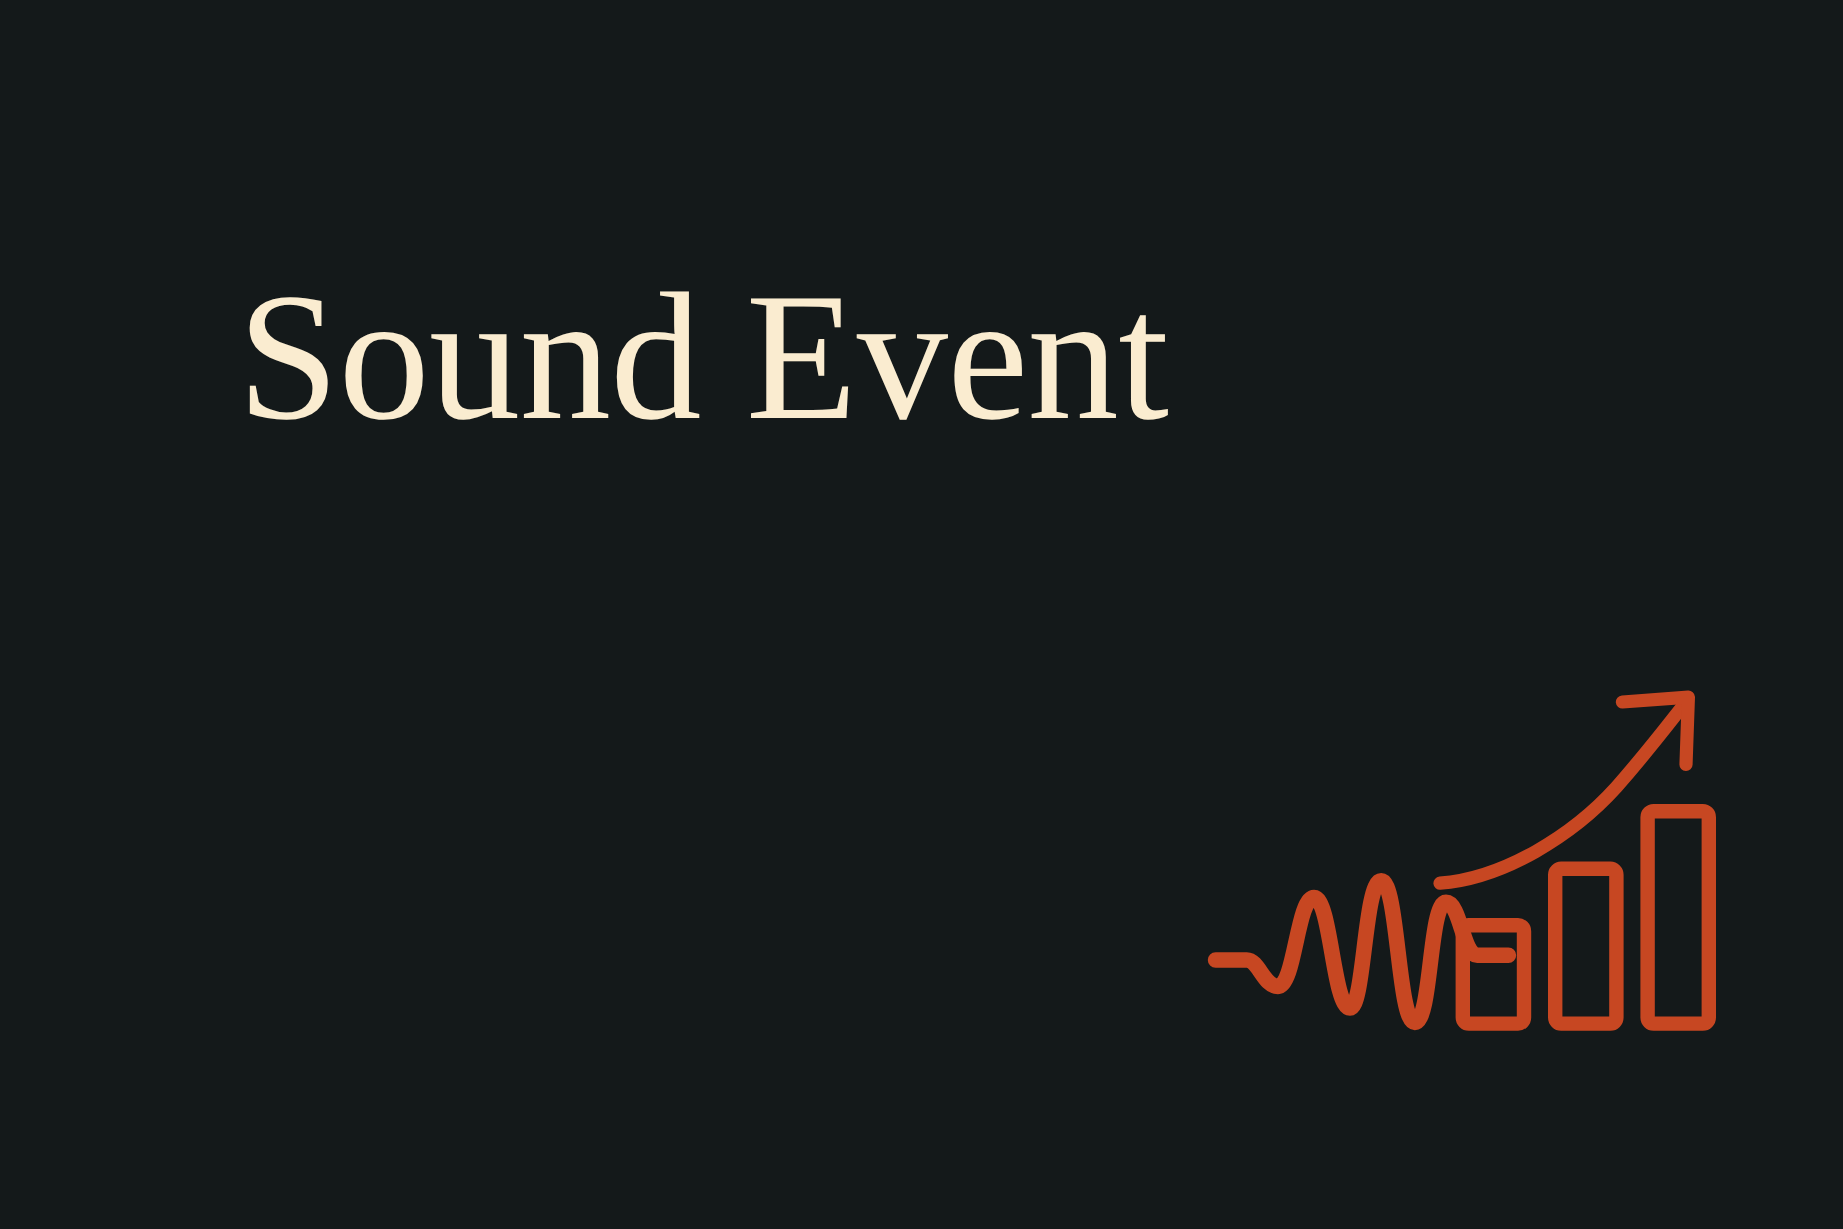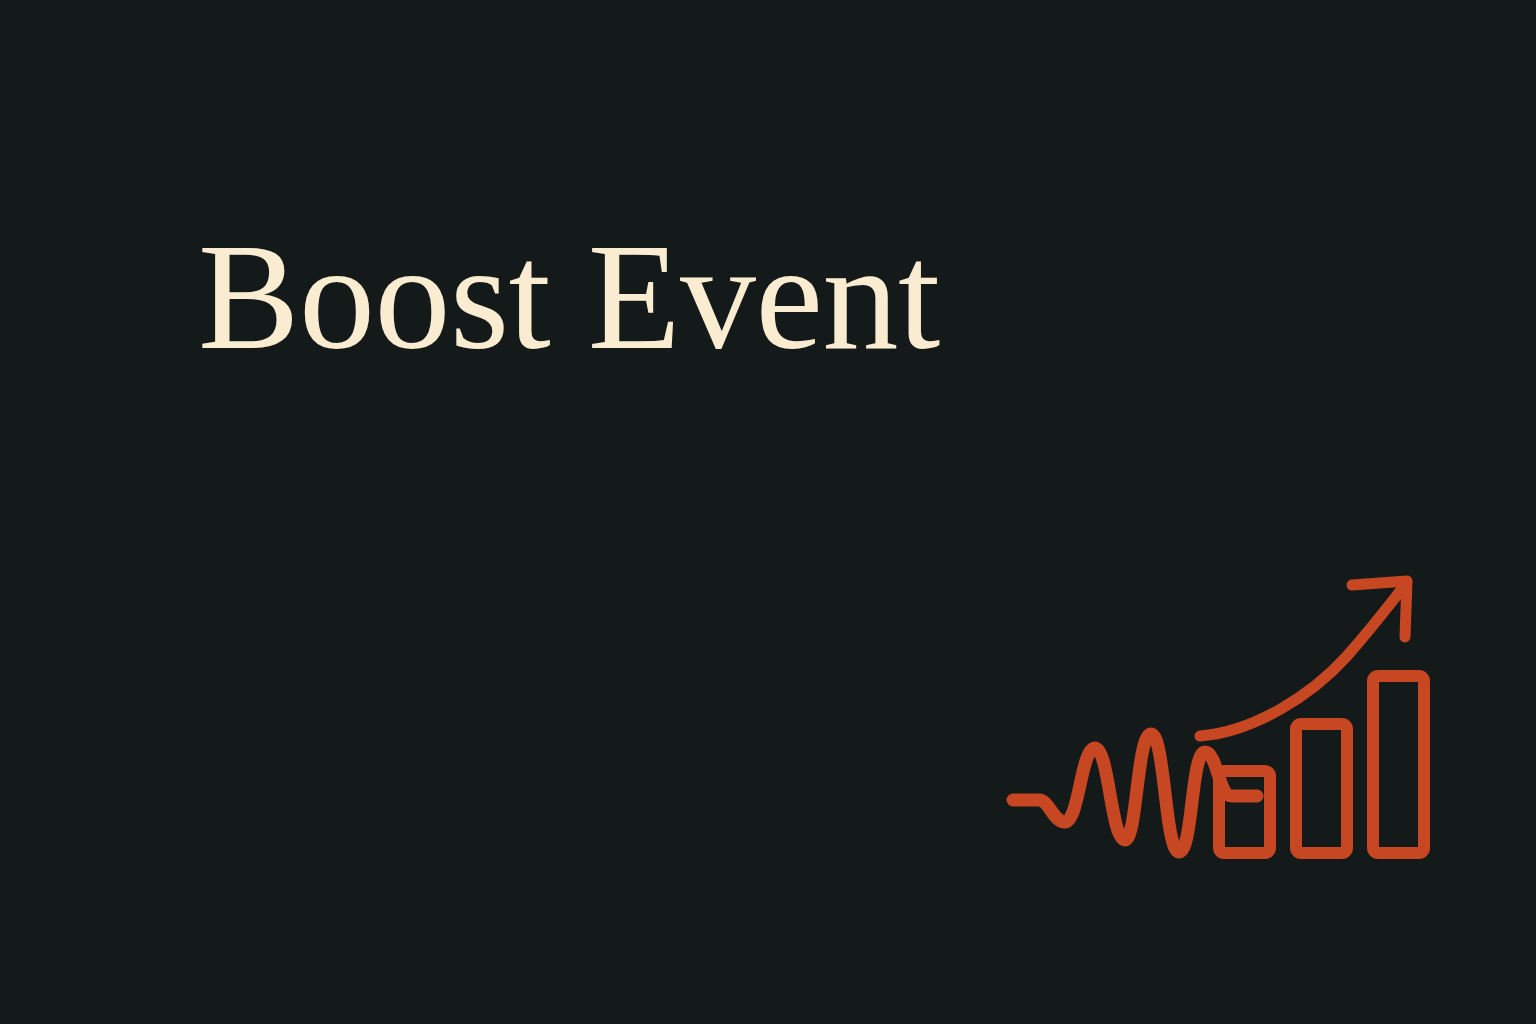--- a/index.html
+++ b/index.html
@@ -68,21 +68,21 @@
   .bar-rect    { stroke-width: 12; }
   .arrow-curve { stroke-width: 11; }
   .arrow-head  { stroke-width: 11; }
 </style>
 </head>
 <body style="background: rgb(20, 25, 26);">
 
 <div id="poster" style="background: rgb(20, 25, 26);">
 
   <h1 id="headline" style="color: rgb(250, 236, 208);">
-    <span class="hl-line">Boost Event</span>
+    <span class="hl-line">Sound Event</span>
   </h1>
 
   <div id="icon-cluster">
     <svg viewBox="0 0 445 320" xmlns="http://www.w3.org/2000/svg" aria-hidden="true">
 
       <path class="stroke-accent wave-path" d="M 18 248
                L 44 248
                C 54 248 58 270 70 270
                C 84 270 86 196 100 196
                C 114 196 116 288 130 288

